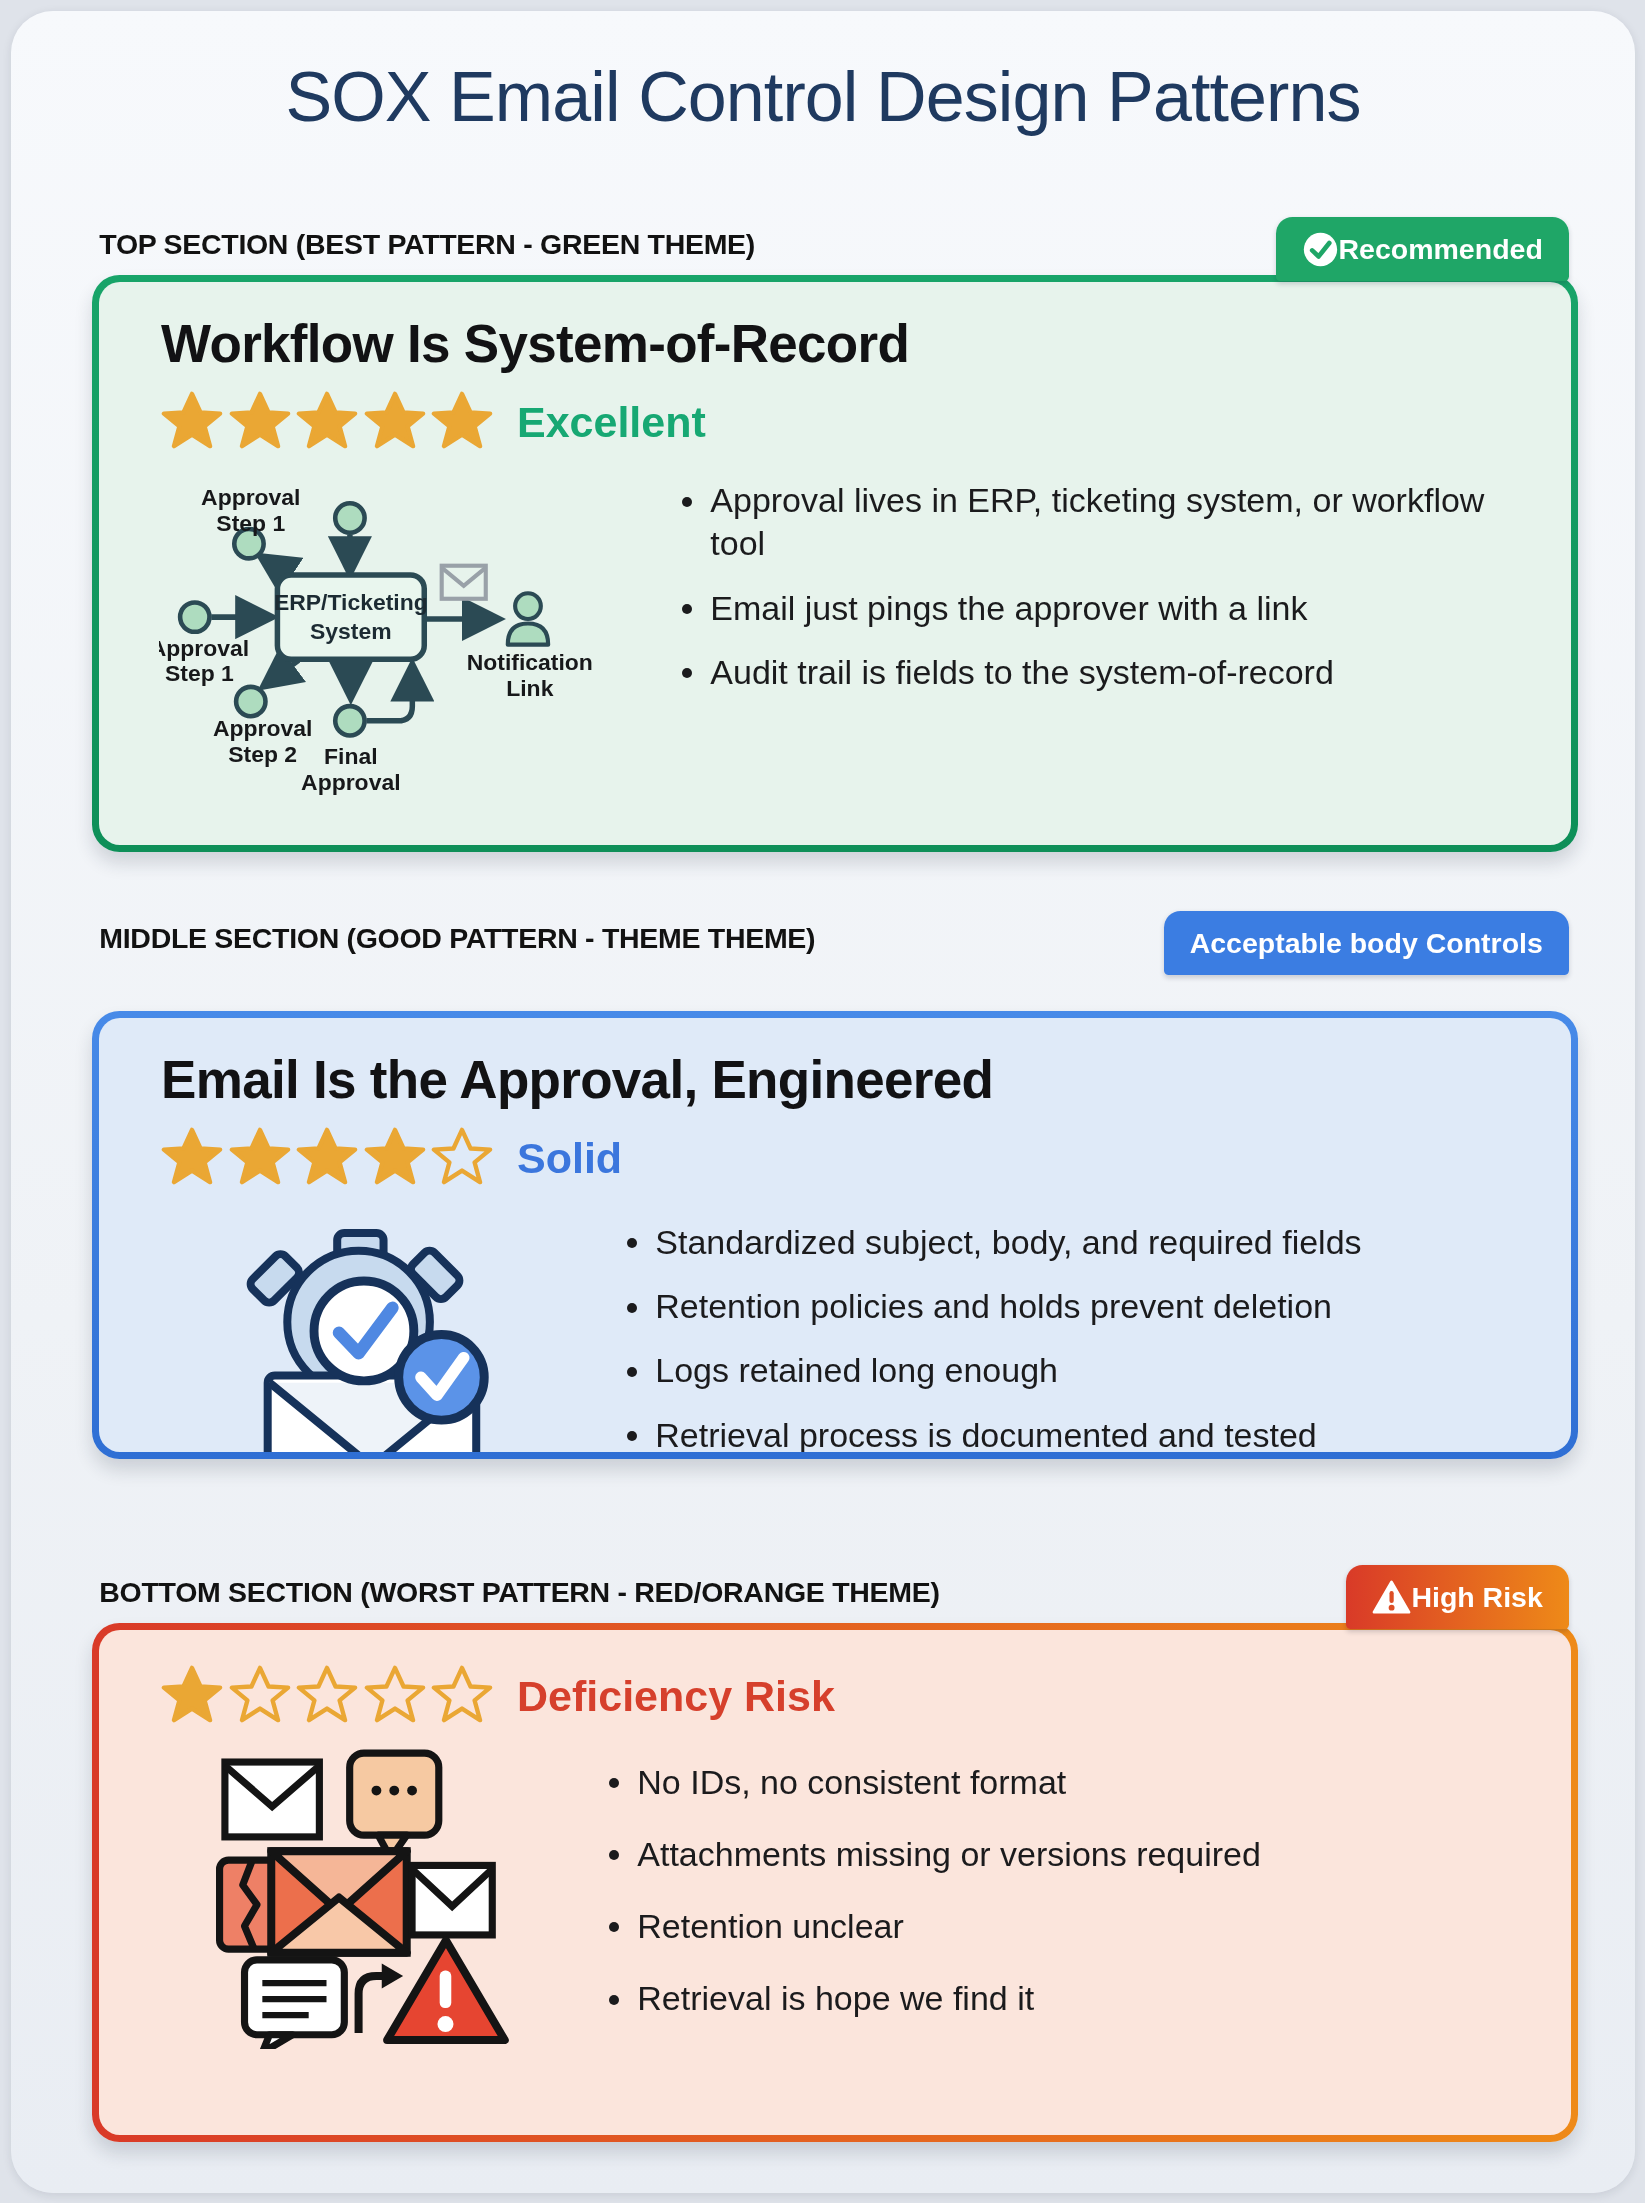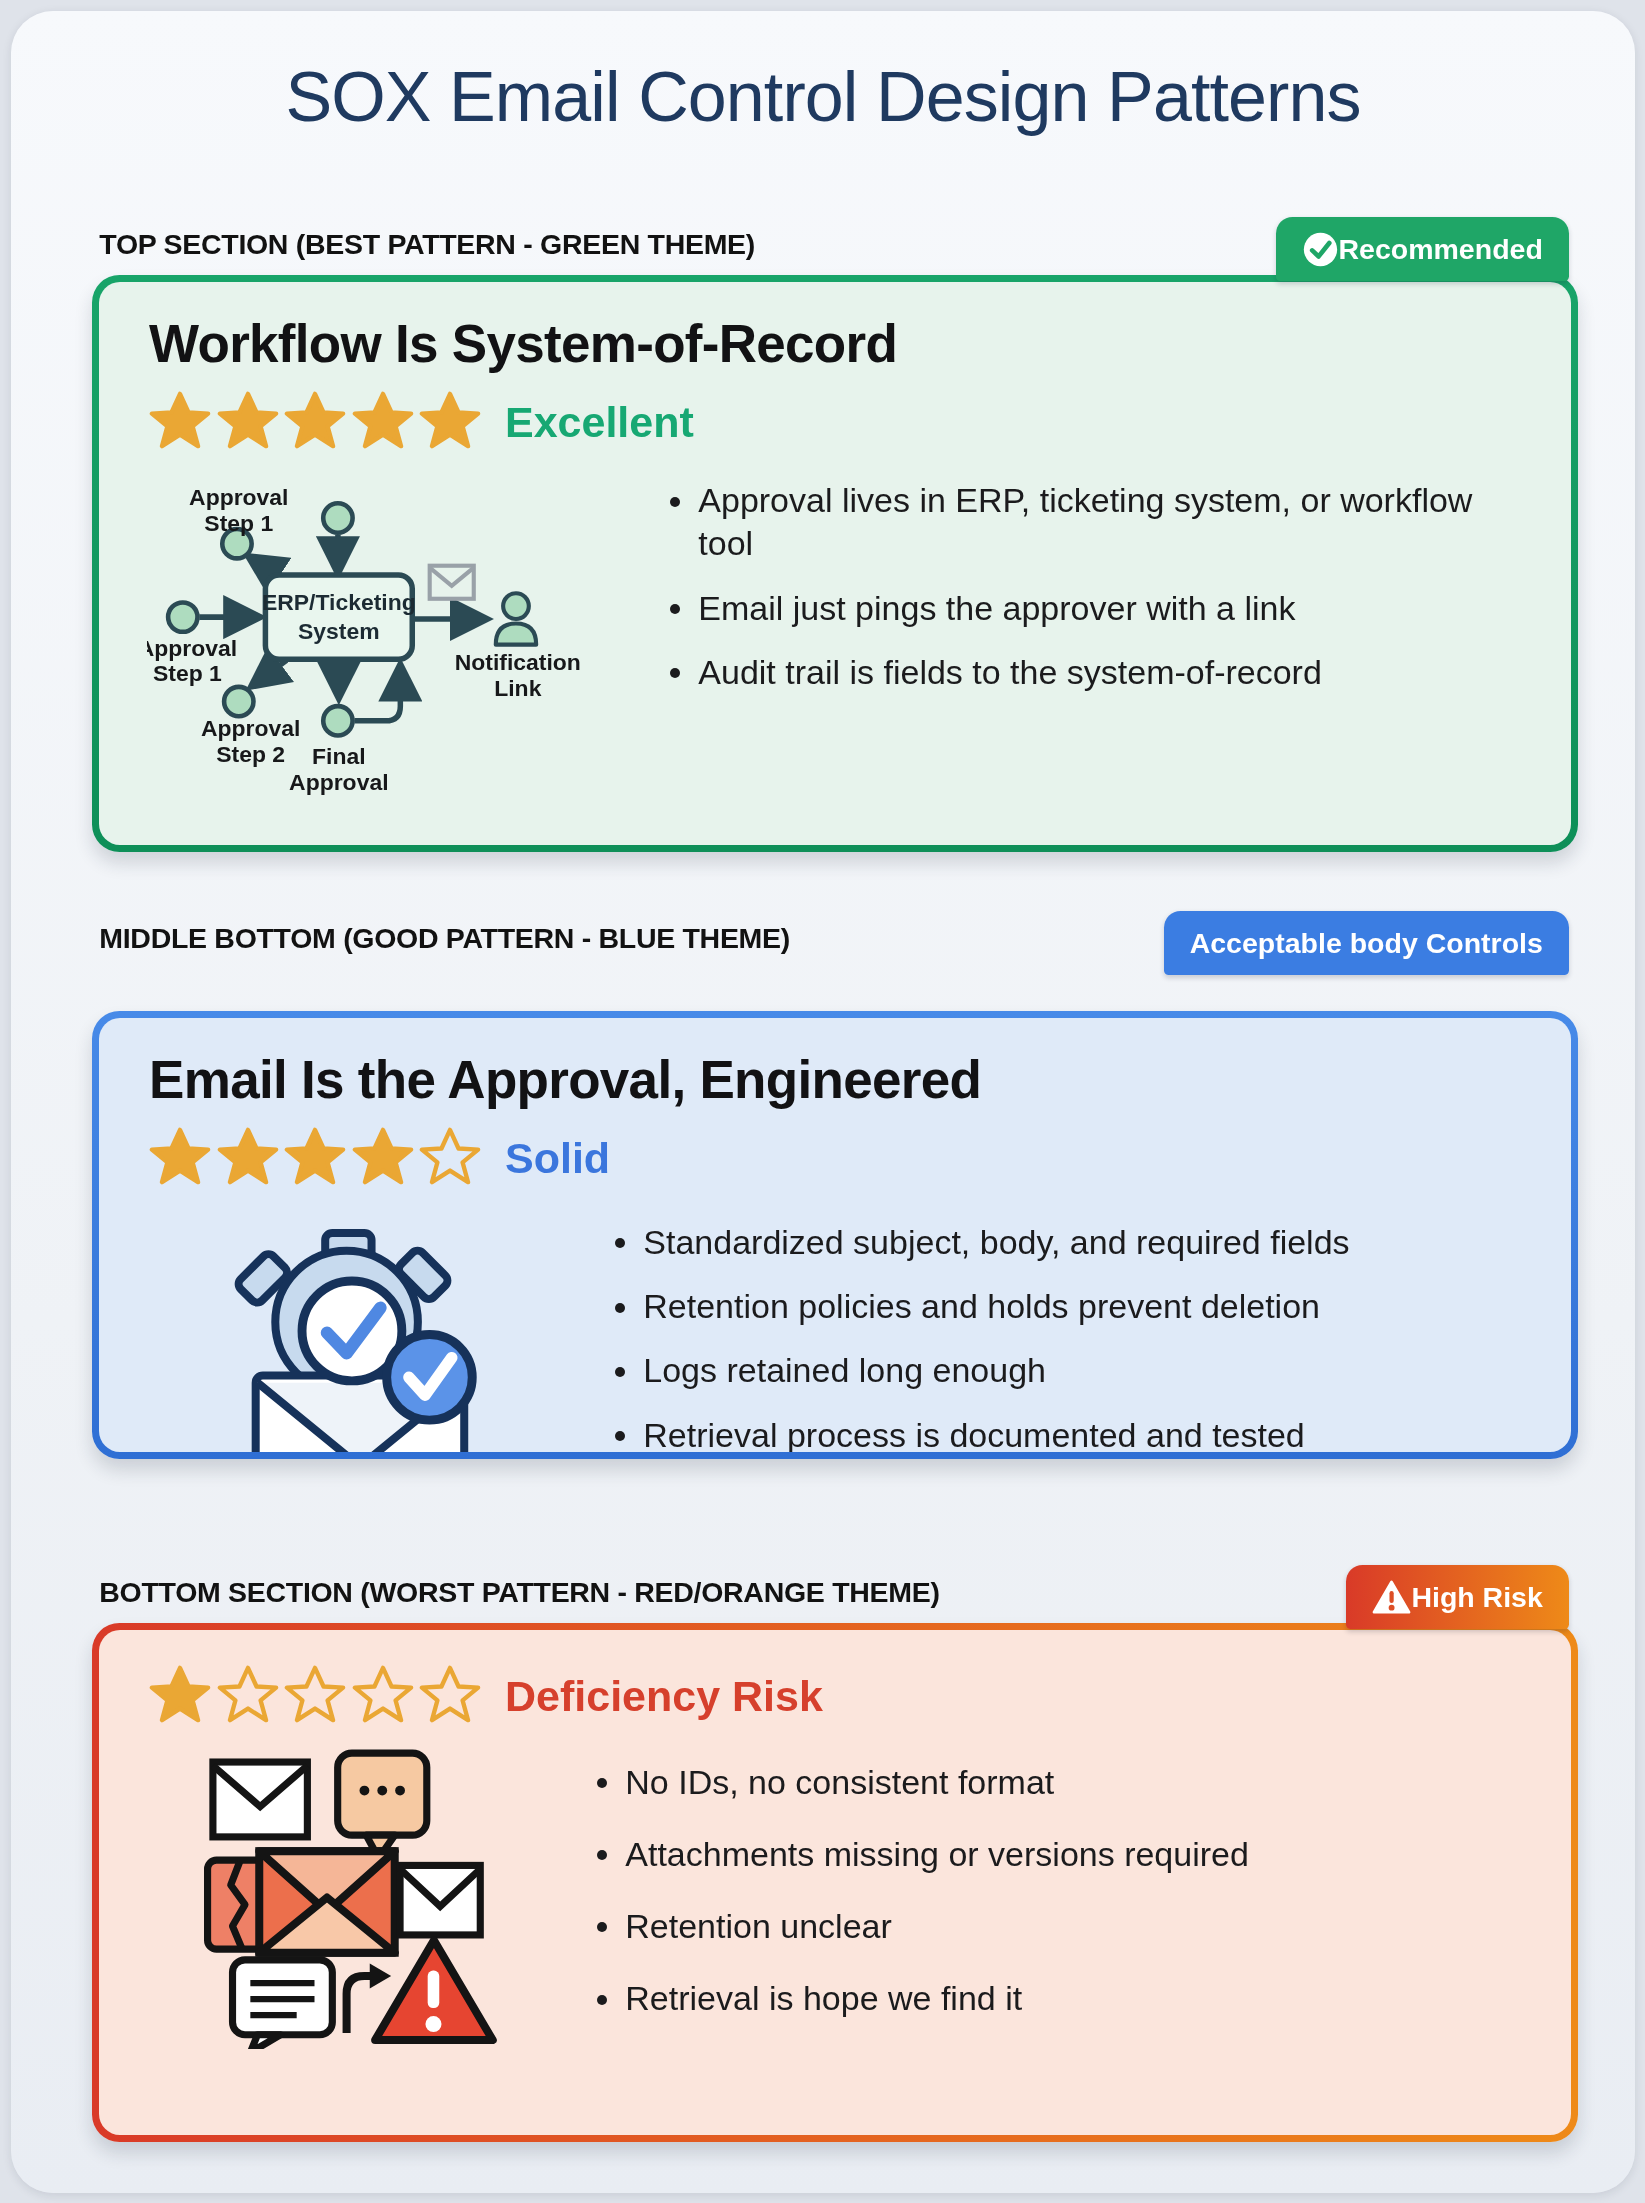--- a/index.html
+++ b/index.html
@@ -42,21 +42,21 @@
     border-radius:27.5px; padding:7.3px; box-sizing:border-box;
     background:linear-gradient(var(--borderdir,180deg), var(--border), var(--border2));
     box-shadow:0 11px 18.4px rgba(25,35,55,.16);
   }
   #band-top .card-frame { height:577px; }
   #band-mid .card-frame { height:448px;margin-top:42px; }
   #band-bot .card-frame { height:519px; }
 
   .card {
     height:100%; border-radius:21px; background:var(--bg);
-    padding:31px 40px 0 48px; box-sizing:border-box; overflow:hidden;
+    padding:31px 40px 0 60px; box-sizing:border-box; overflow:hidden;
   }
   .card-title {
     margin:0 0 13px 1.8px; font-size:53px; font-weight:bold;
     color:#121214; letter-spacing:-0.7px;
   }
   .rating { display:flex; align-items:center; height:70px; margin-left:1.8px; }
   .rating .star { width:62px; height:62px; margin-right:5.5px; }
   .rating-word { font-size:43px; font-weight:bold; margin-left:18.4px; color:var(--rating); }
 
   .cols { display:flex; align-items:flex-start; margin-top:14.7px; }
@@ -166,21 +166,21 @@
               <li>Approval lives in ERP, ticketing system, or workflow tool</li>
               <li>Email just pings the approver with a link</li>
               <li>Audit trail is fields to the system-of-record</li>
             </ul>
         </div>
       </div>
     </div>
   </section>
 
   <section class="band" id="band-mid" style="--border: #478ae8; --border2: #2f6fd4; --borderdir: 180deg; --bg: #dfeaf8; --badge: #3b7de2; --badge2: #3b7de2; --rating: #3b76dd; --star: #eaa734;">
-    <div class="band-label">MIDDLE BOTTOM (GOOD PATTERN - BLUE THEME)</div>
+    <div class="band-label">MIDDLE SECTION (GOOD PATTERN - THEME THEME)</div>
     <div class="badge">
       <span>Acceptable body Controls</span>
     </div>
     <div class="card-frame">
       <div class="card">
         <h2 class="card-title">Email Is the Approval, Engineered</h2>
         <div class="rating">
           <span class="stars"><svg class="star" viewBox="0 0 64 64">
                 <path d="M32 4 L40.8 23.2 L61 24.4 L45 37.6 L50.6 58 L32 46 L13.4 58 L19 37.6 L3 24.4 L23.2 23.2 Z" fill="#eaa734" stroke="#eaa734" stroke-width="4.5" stroke-linejoin="round"></path>
               </svg><svg class="star" viewBox="0 0 64 64">

